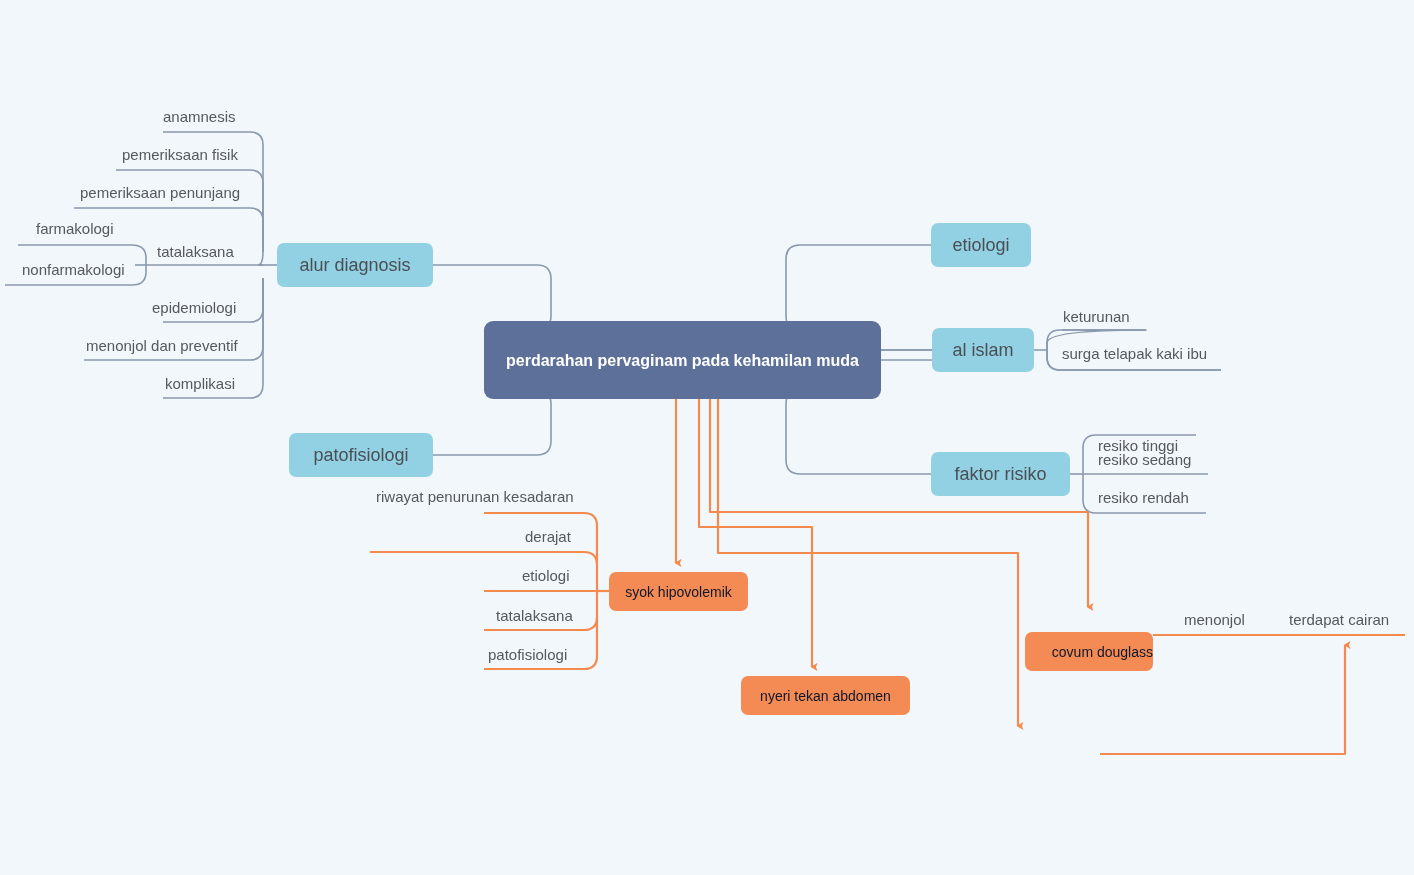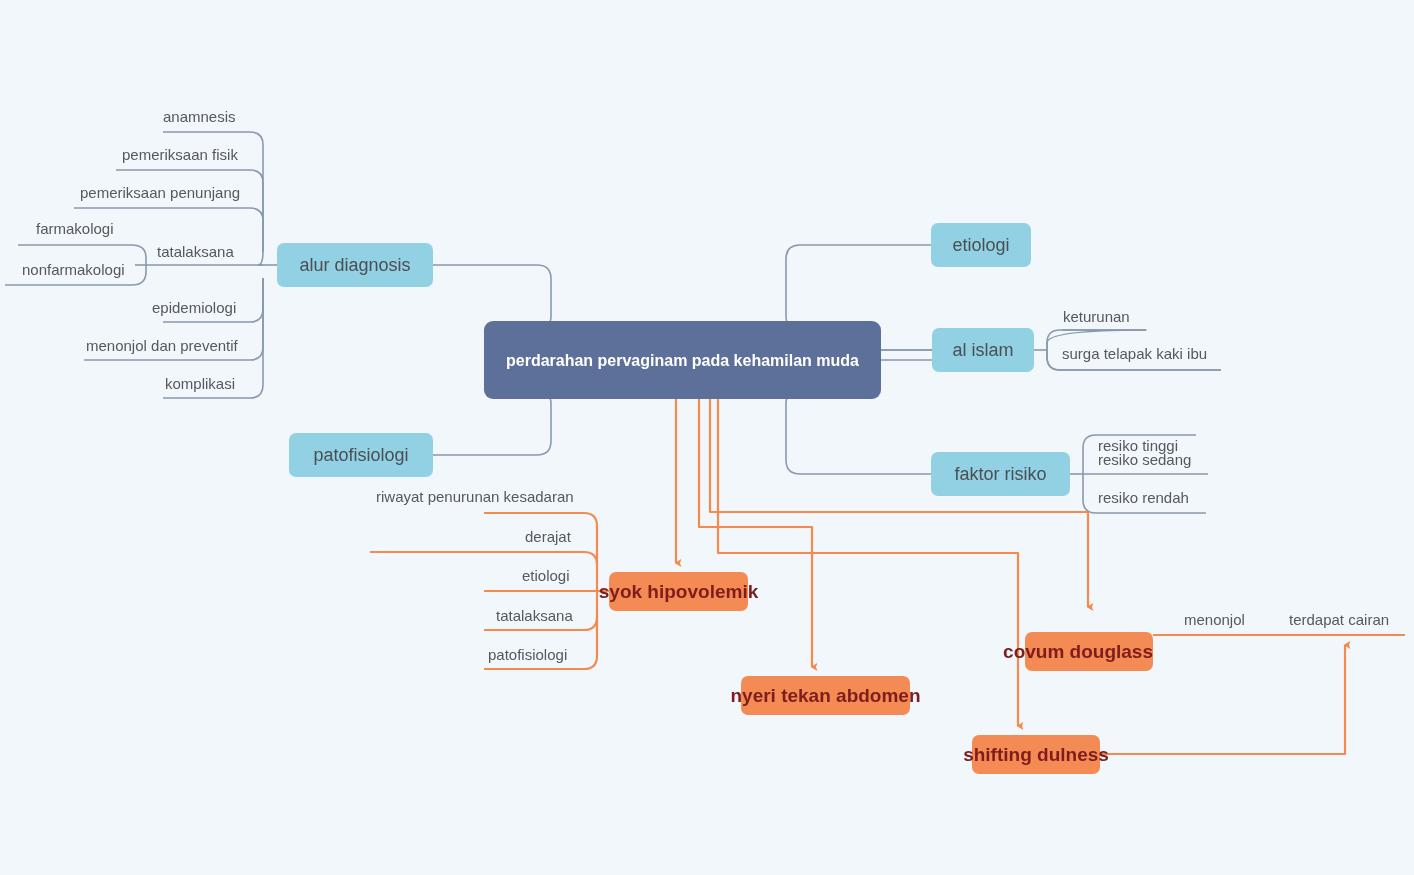--- a/index.html
+++ b/index.html
@@ -17,21 +17,21 @@
         justify-content:center;border-radius:7px;white-space:nowrap;}
 
   .node-root{
     background:#5c7099;color:#ffffff;font-weight:bold;font-size:16px;
     line-height:21px;text-align:center;border-radius:9px;
   }
   .node-blue{
     background:#92d1e4;color:#4a4f54;font-size:18px;
   }
   .node-orange{
-    background:#f48b54;color:#7f1d1d;font-weight:bold;font-size:19px;
+    background:#f48b54;color:#0f172a;font-weight:normal;font-size:14px;
   }
   .label{
     position:absolute;color:#55595e;font-size:15px;white-space:nowrap;
     display:flex;align-items:center;
   }
 </style>
 </head>
 <body>
 
 <div id="canvas">
@@ -188,23 +188,20 @@
 
   <div class="node node-orange" style="left:609px;top:572px;width:139px;height:39px;">
     <span>syok hipovolemik</span>
   </div>
   <div class="node node-orange" style="left:741px;top:676px;width:169px;height:39px;">
     <span>nyeri tekan abdomen</span>
   </div>
   <div class="node node-orange" style="left:1025px;top:632px;width:128px;height:39px;justify-content:flex-end;">
     <span>covum douglass</span>
   </div>
-  <div class="node node-orange" style="left:972px;top:735px;width:128px;height:39px;">
-    <span>shifting dulness</span>
-  </div>
 
   <div class="label" style="left:376px;top:486px;height:20px;justify-content:center;">
     <span>riwayat penurunan kesadaran</span>
   </div>
   <div class="label" style="left:525px;top:526px;height:20px;">
     <span>derajat</span>
   </div>
   <div class="label" style="left:522px;top:565px;height:20px;">
     <span>etiologi</span>
   </div>

